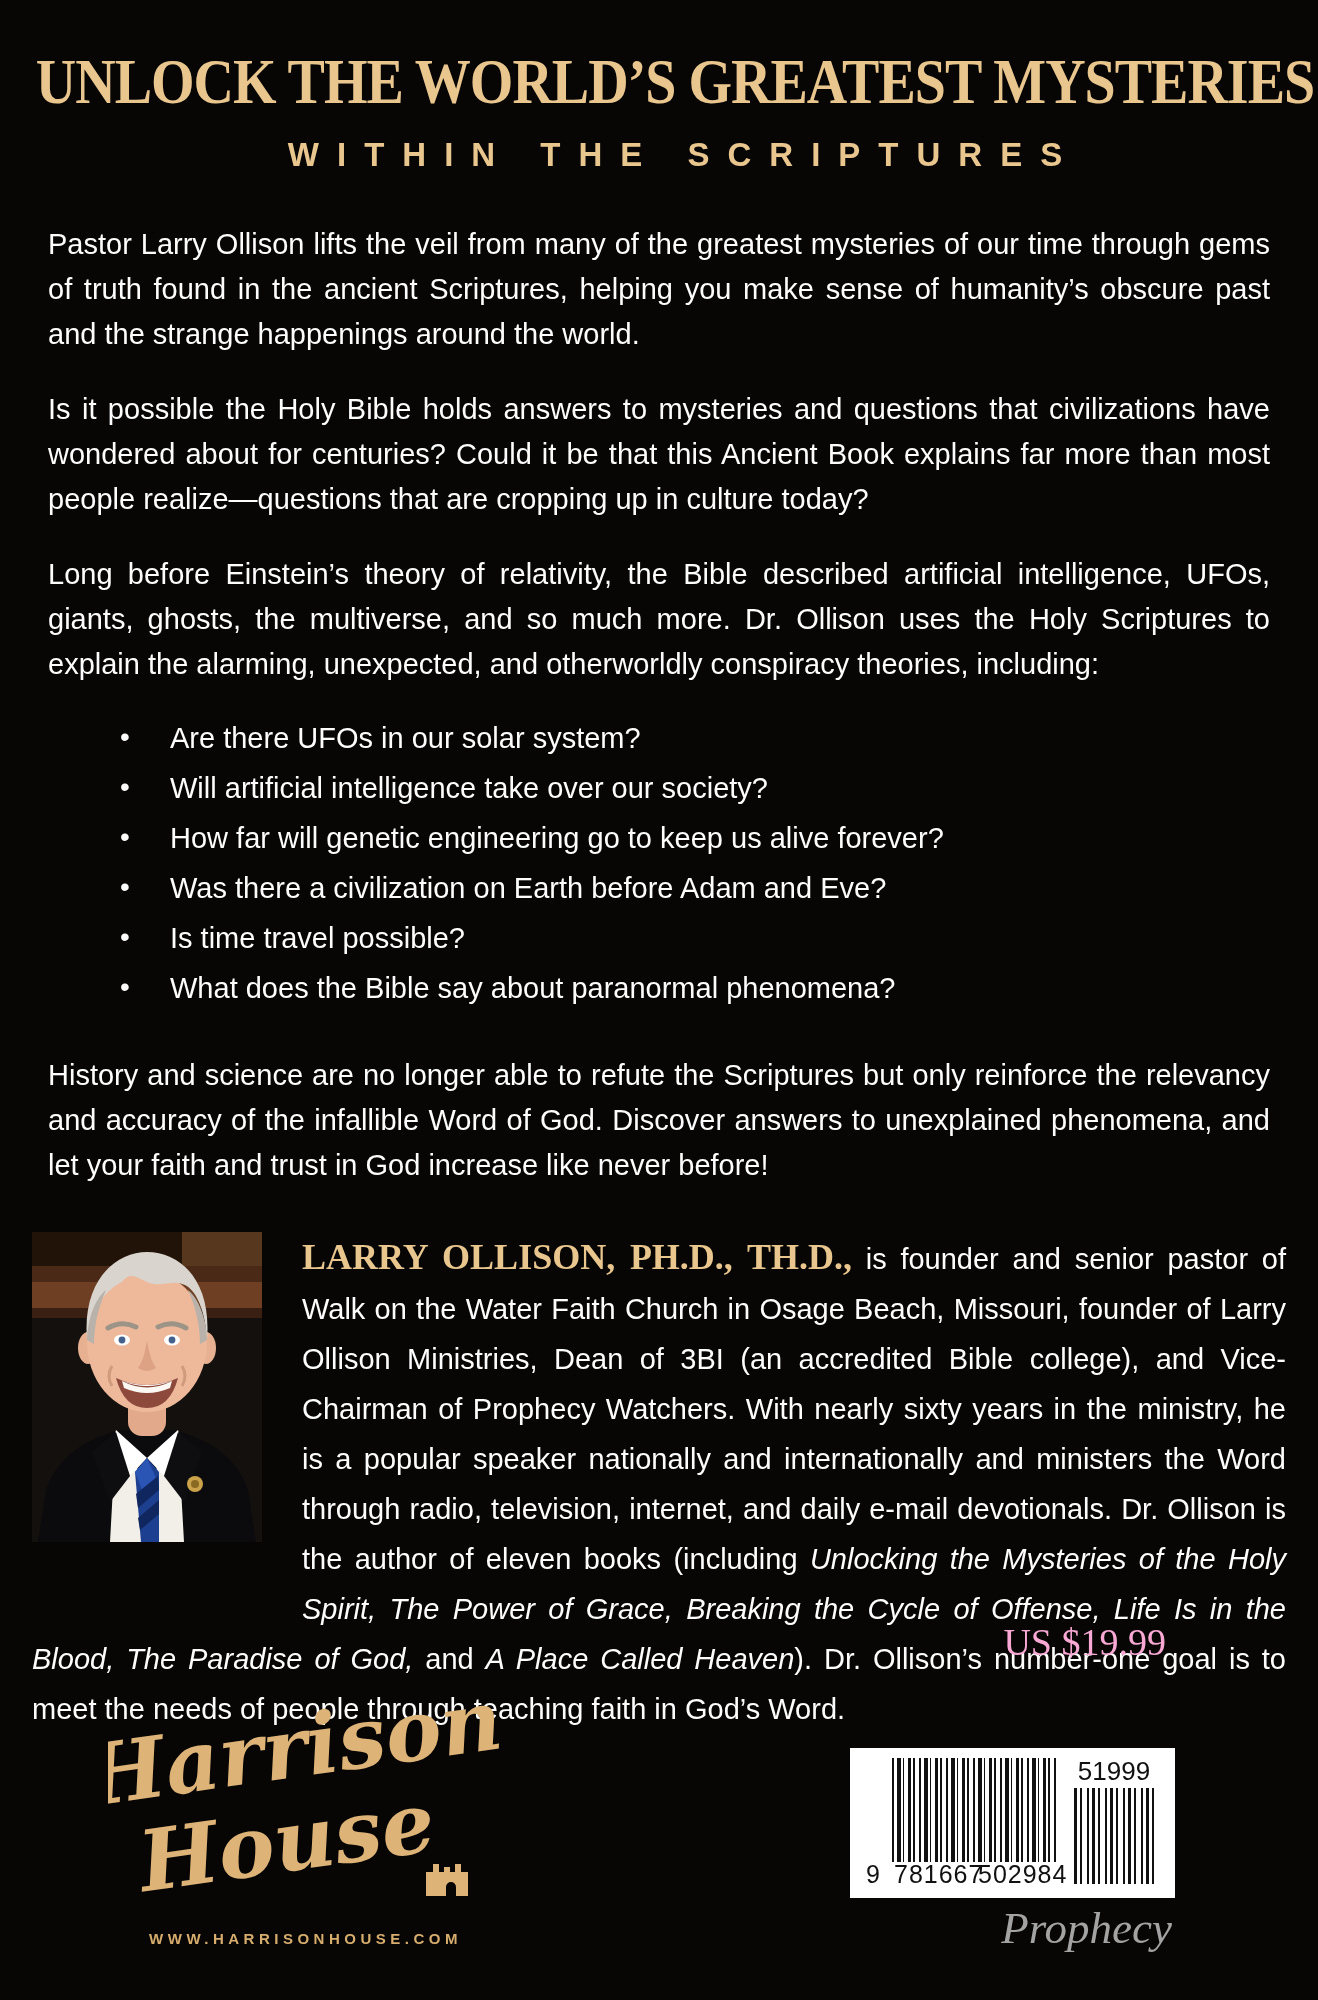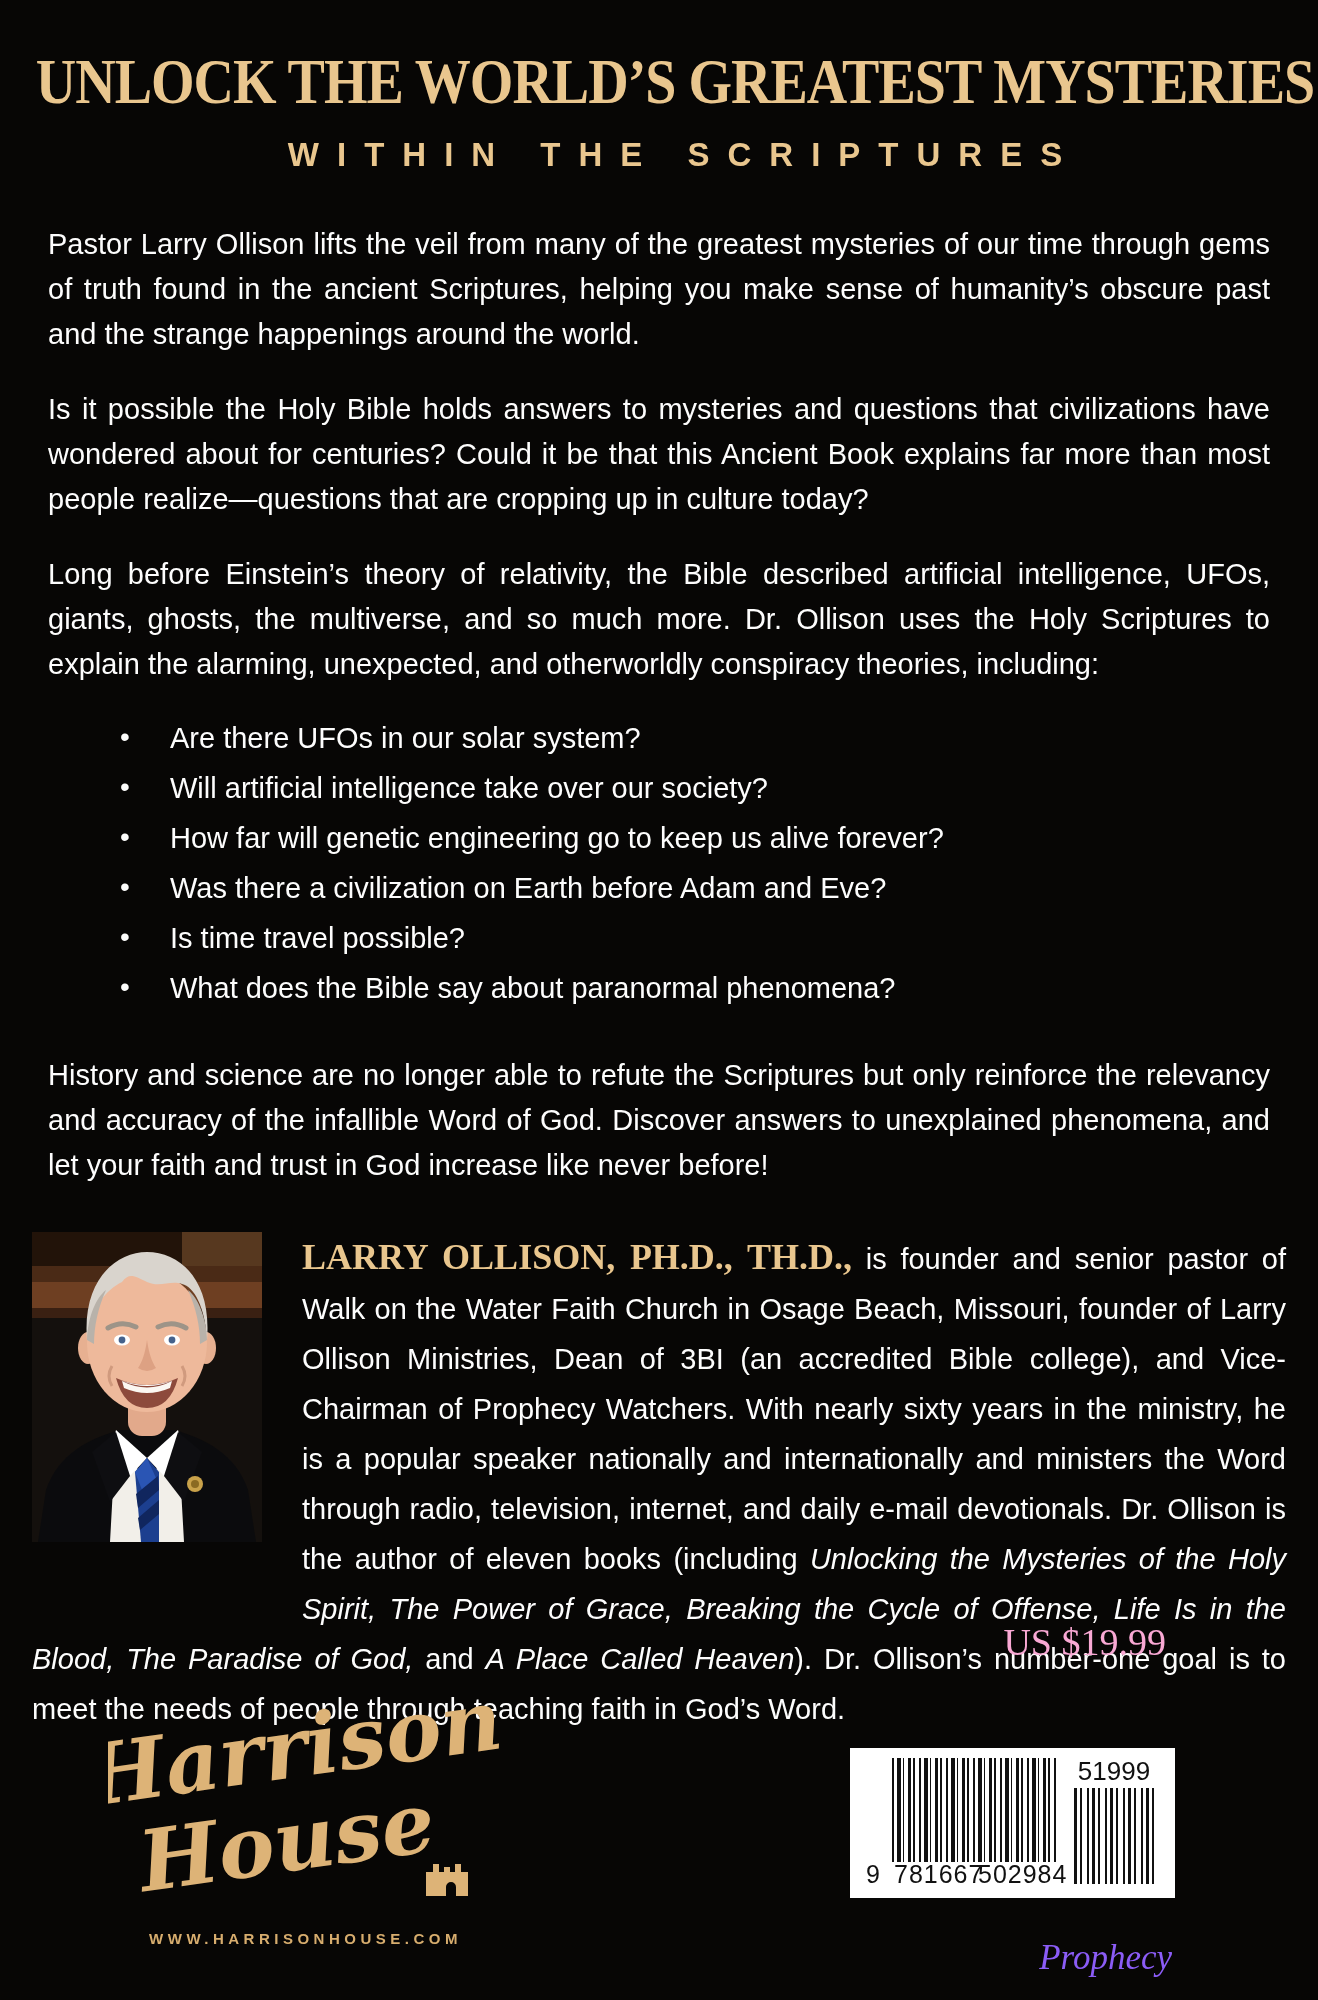--- a/index.html
+++ b/index.html
@@ -119,23 +119,22 @@
     background:repeating-linear-gradient(90deg,
       #111 0 3px, #fff 3px 6px,
       #111 6px 8px, #fff 8px 13px,
       #111 13px 15px, #fff 15px 18px);
   }
   .category{
     position:absolute;
     right:146px;top:1902px;
     font-family:"Liberation Serif", serif;
     font-style:italic;
-    font-size:35px;
-    color:#8b5cf6;
-    margin-top:36px;
+    font-size:45px;
+    color:#a3a3a3;
   }
 </style>
 </head>
 <body>
 
 <div class="page">
 
   <div class="header">
     <div class="title">UNLOCK THE WORLD’S GREATEST MYSTERIES</div>
     <div class="subtitle">WITHIN THE SCRIPTURES</div>

